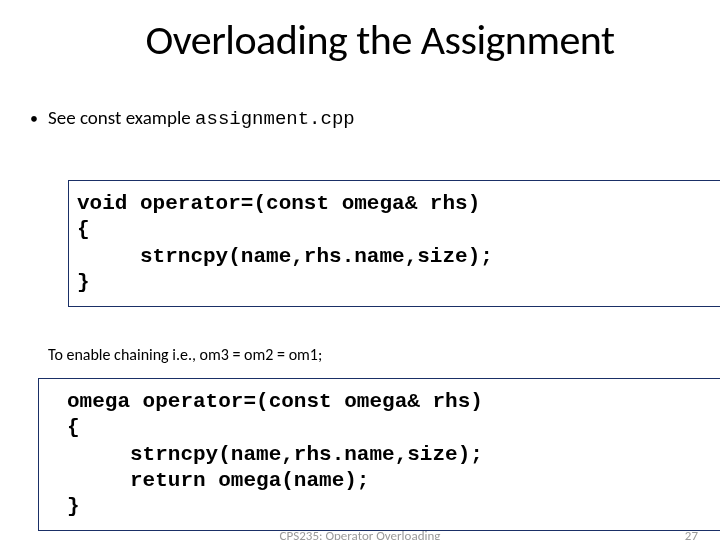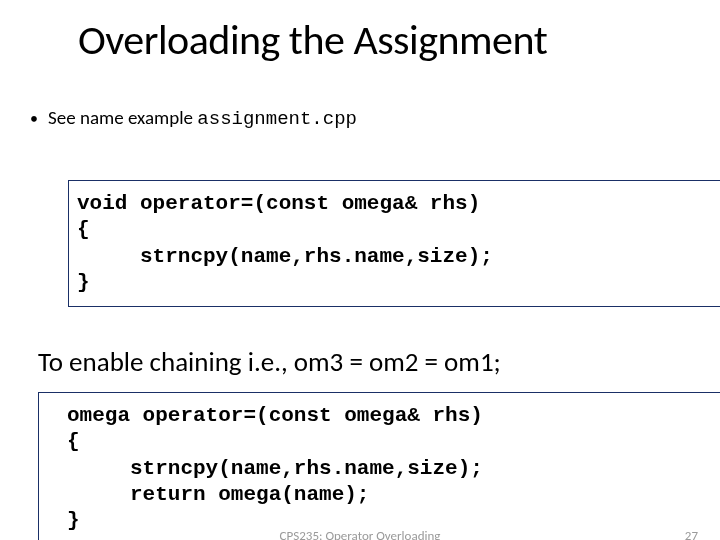--- a/index.html
+++ b/index.html
@@ -21,21 +21,21 @@
     height: 130px;
   }
   .title {
     position: absolute;
     top: 8px;
     left: 50px;
     right: 10px;
     font-size: 42px;
     line-height: 1.05;
     font-weight: 400;
-    text-align: left;
+    text-align: center;
     letter-spacing: -0.5px;
   }
   .bullet-row {
     position: absolute;
     top: 96px;
     left: 2px;
     font-size: 19px;
     display: flex;
     align-items: baseline;
     gap: 10px;
@@ -61,22 +61,22 @@
     margin-left: 40px;
     margin-right: 20px;
   }
   .code-box-1 {
     margin-top: 40px;
     width: 665px;
     padding-left: 8px;
   }
   .chain-text {
     margin-top: 38px;
-    margin-left: 10px;
-    font-size: 27px;
+    margin-left: 20px;
+    font-size: 16px;
   }
   .code-box-2 {
     margin-top: 14px;
     margin-left: 10px;
     width: 708px;
     padding-left: 28px;
   }
   .footer {
     position: absolute;
     bottom: 12px;
@@ -100,21 +100,21 @@
 
 <div class="slide">
 
   <div class="title-block">
     <div class="title">
       <span>Overloading the Assignment</span><br>
     </div>
     <div class="bullet-row">
       <span class="bullet-dot">•</span>
       <span>
-        <span>See name example </span><span class="mono">assignment.cpp</span>
+        <span>See const example </span><span class="mono">assignment.cpp</span>
       </span>
     </div>
   </div>
 
   <div class="code-box code-box-1">void operator=(const omega&amp; rhs)
 {
      strncpy(name,rhs.name,size);
 }</div>
 
   <div class="chain-text">To enable chaining i.e., om3 = om2 = om1;</div>

